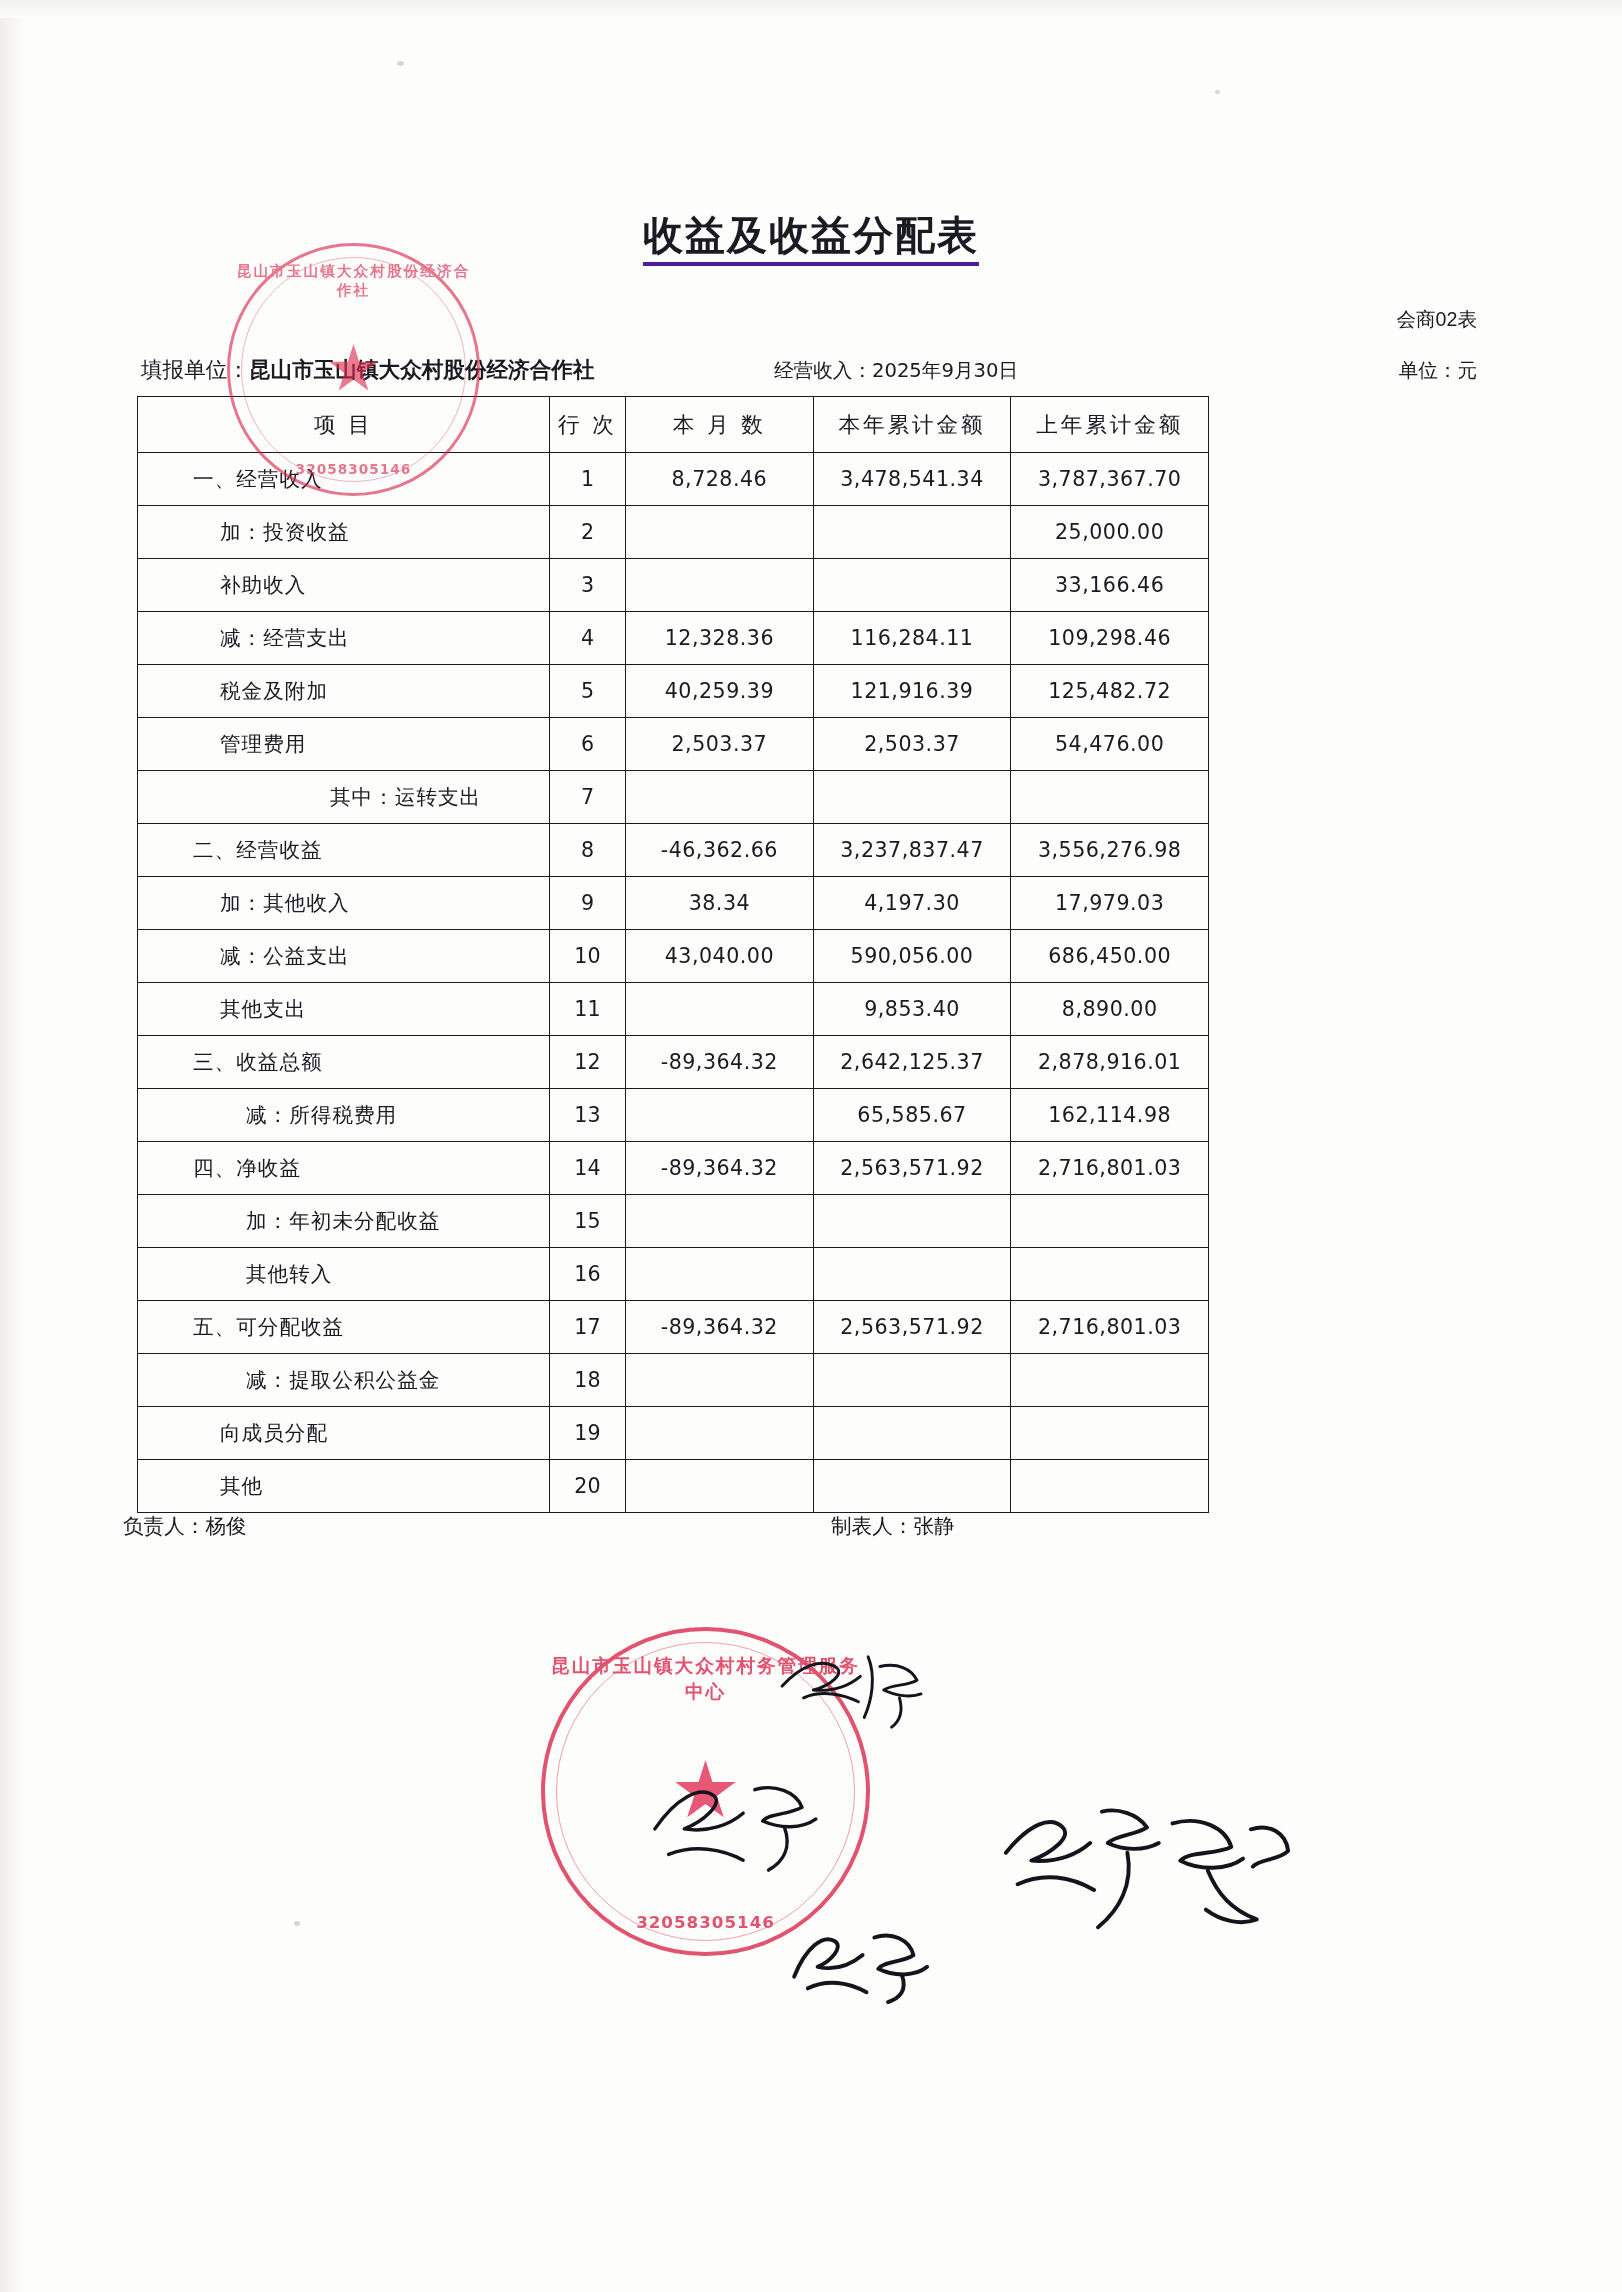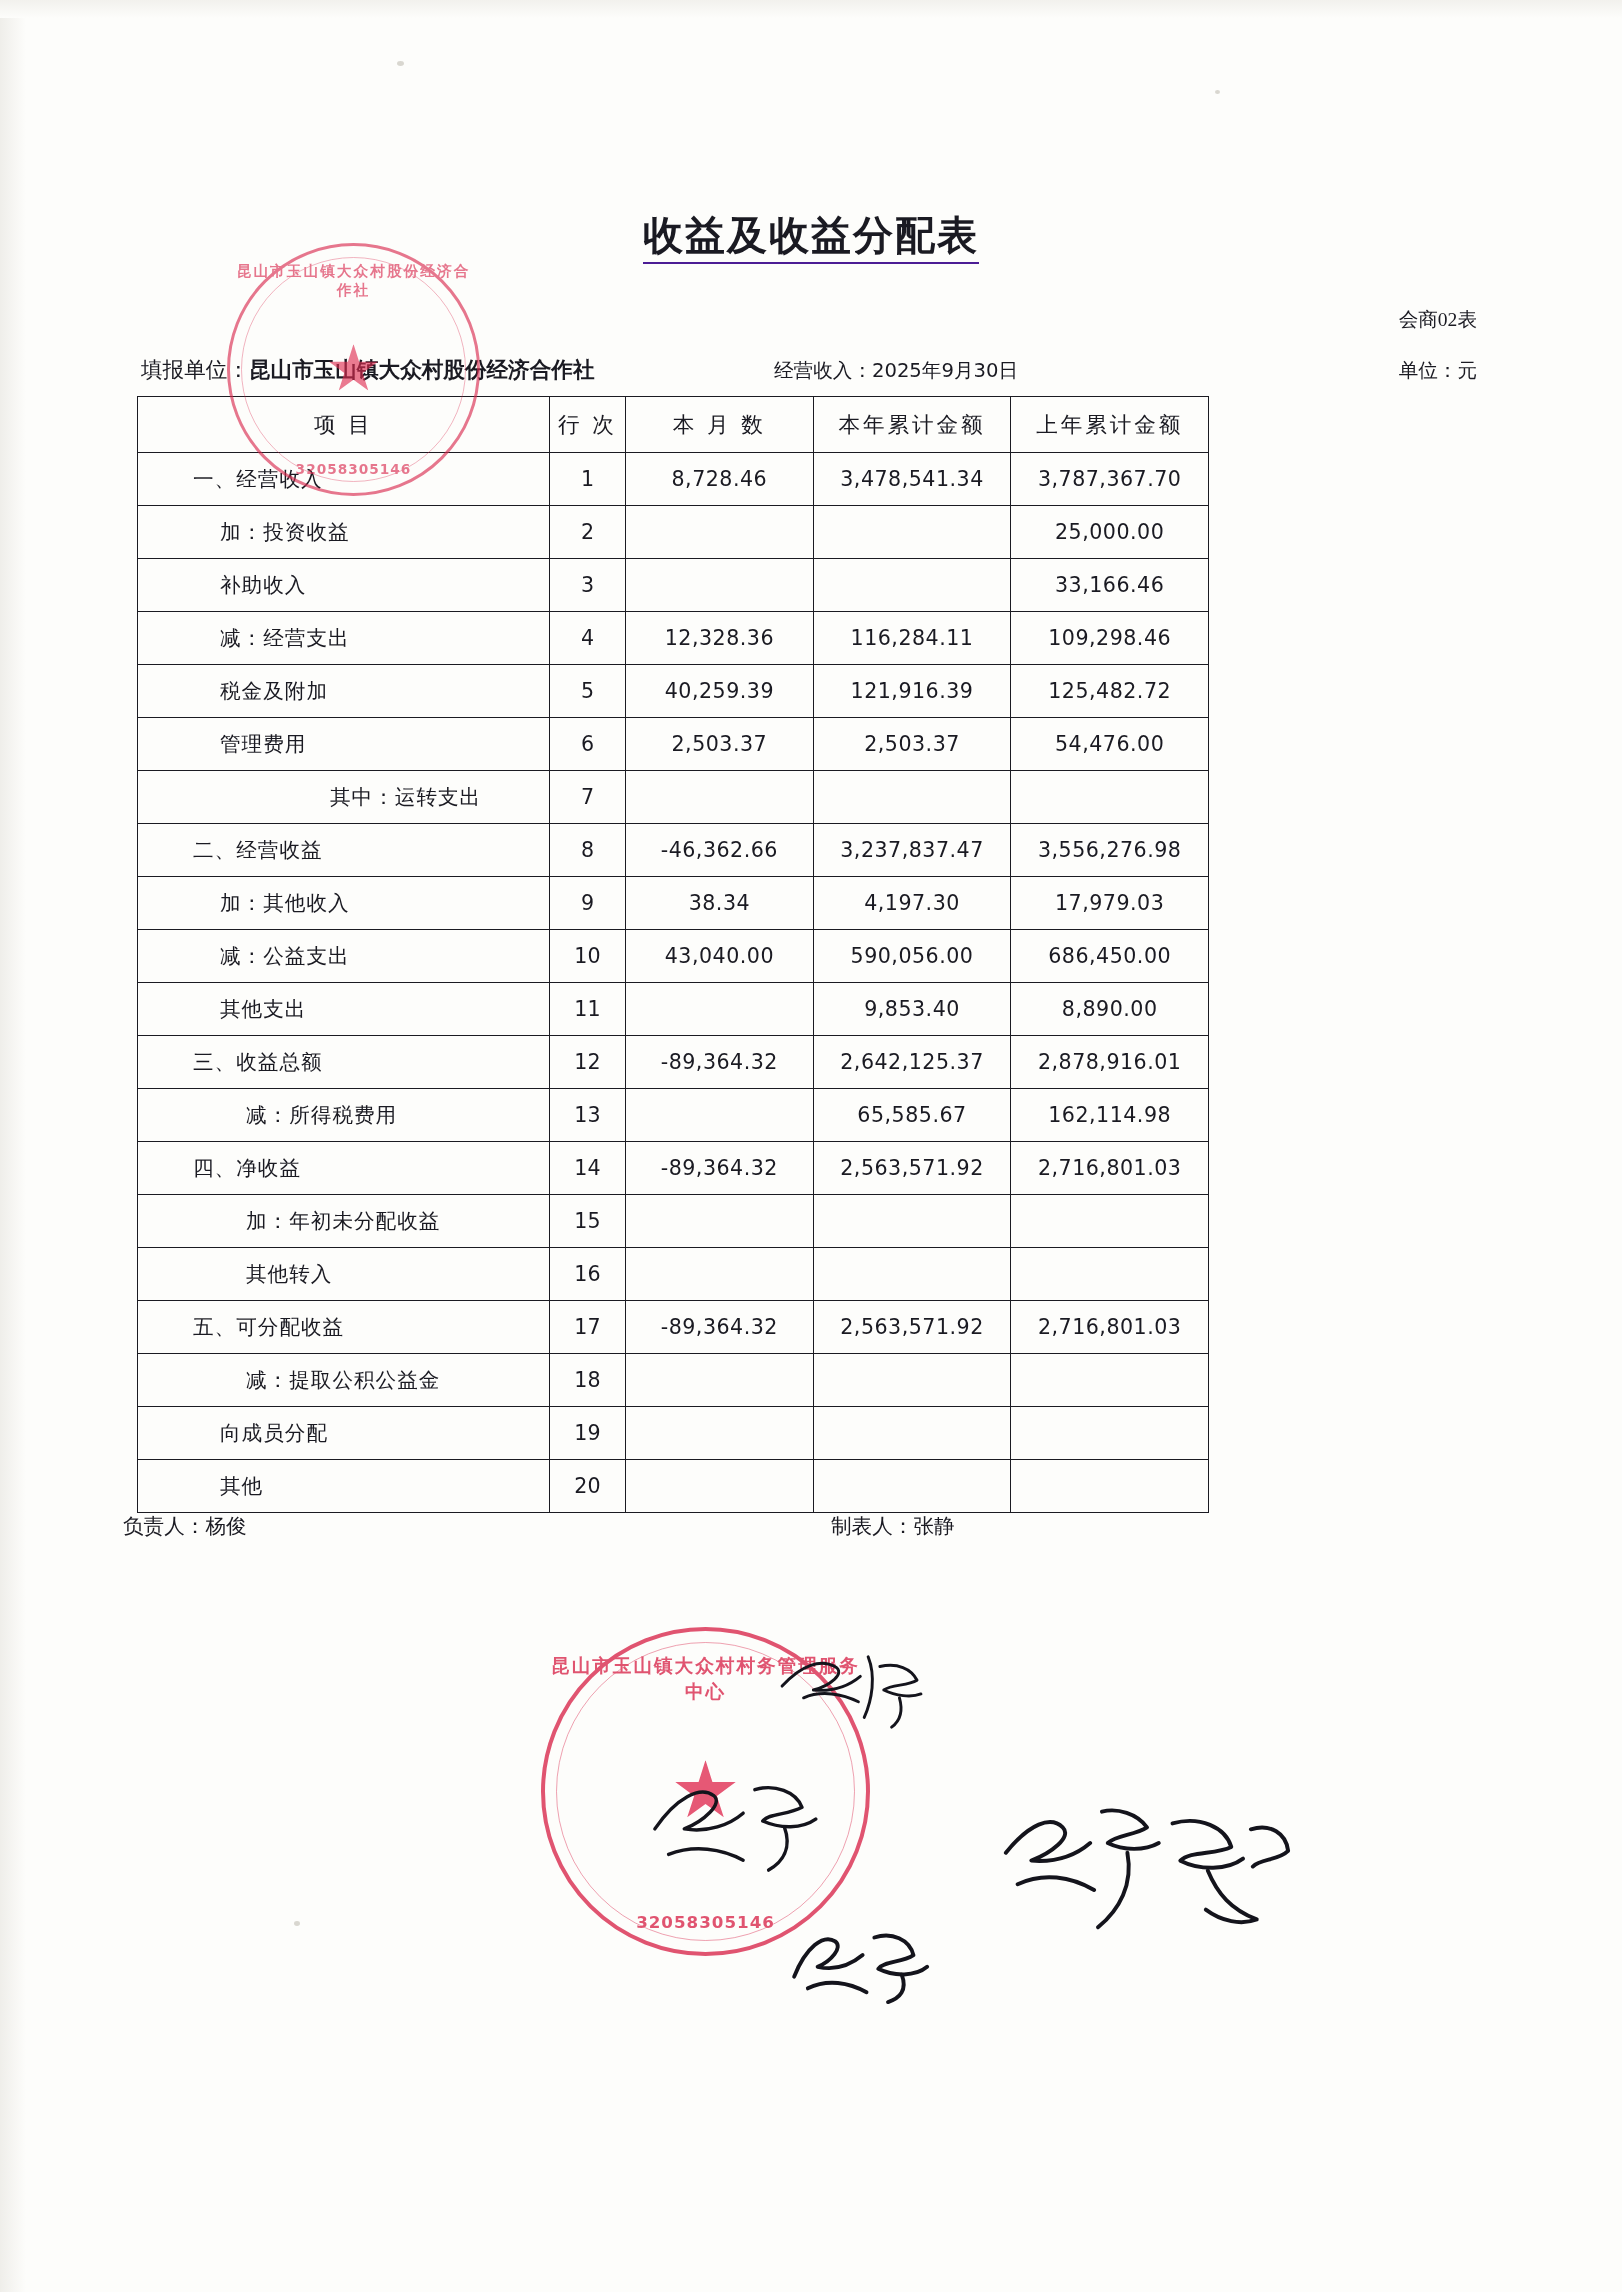--- a/index.html
+++ b/index.html
@@ -22,26 +22,26 @@
     background:linear-gradient(180deg,#f2f1ed 0%,#fdfdfb 100%); }
   .speck { position:absolute; background:#d9d7d0; border-radius:50%; }
 
   .title {
     position:absolute; top:208px; left:0; width:100%;
     text-align:center;
     font-size:40px; font-weight:bold;
     letter-spacing:2px;
     font-family:"DejaVu Sans", sans-serif;
   }
-  .title span { border-bottom:2px solid #4c1d95; padding-bottom:3.9px; }
+  .title span { border-bottom:4px solid #4c1d95; padding-bottom:3.9px; }
 
   .form-code {
     position:absolute; right:145px; top:306px;
     font-size:19.6px;
-    font-family:Liberation Serif, serif;
+    font-family:Liberation Sans, sans-serif;
   }
   .unit-note {
     position:absolute; right:145px; top:357px;
     font-size:19.6px;
     font-family:"DejaVu Sans", sans-serif;
   }
   .org-line {
     position:absolute; left:141px; top:355px;
     font-size:21.6px;
     font-family:"DejaVu Sans", sans-serif;

